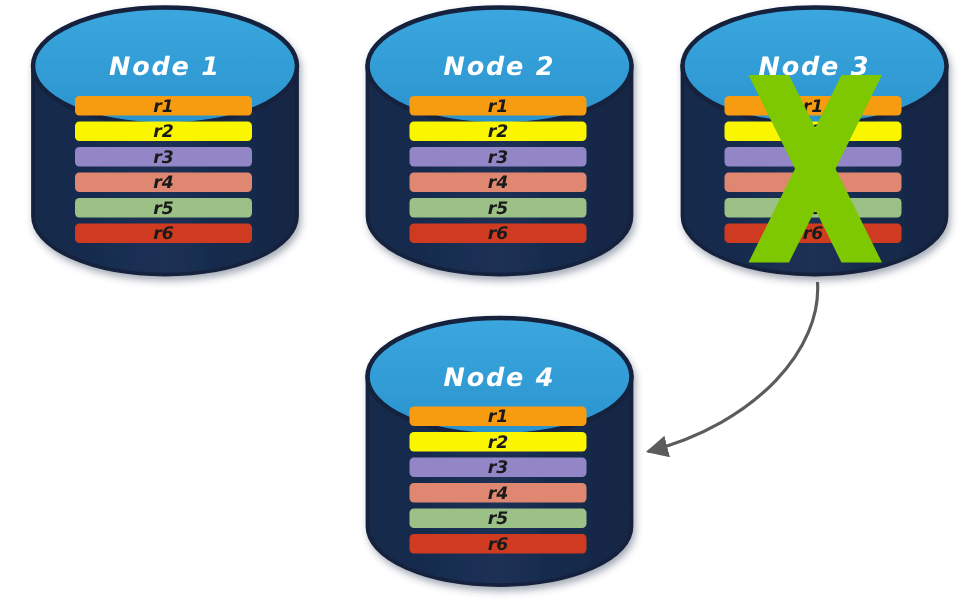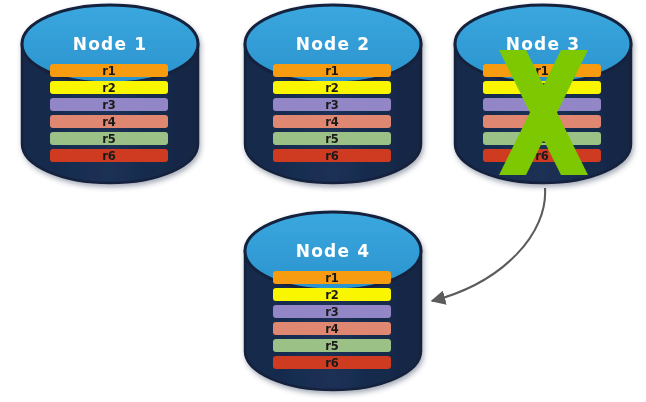--- a/index.html
+++ b/index.html
@@ -13,20 +13,21 @@
     position: relative;
     overflow: hidden;
     font-family: "DejaVu Sans", "Liberation Sans", sans-serif;
   }
   #stage {
     position: absolute;
     left: 0;
     top: 0;
     width: 646px;
     height: 402px;
+    font-style: italic;
   }
   #stage svg {
     display: block;
   }
   .node-title {
     font-family: "DejaVu Sans", "Liberation Sans", sans-serif;
     font-weight: bold;
     font-size: 17px;
     fill: #ffffff;
     letter-spacing: 1.2px;

